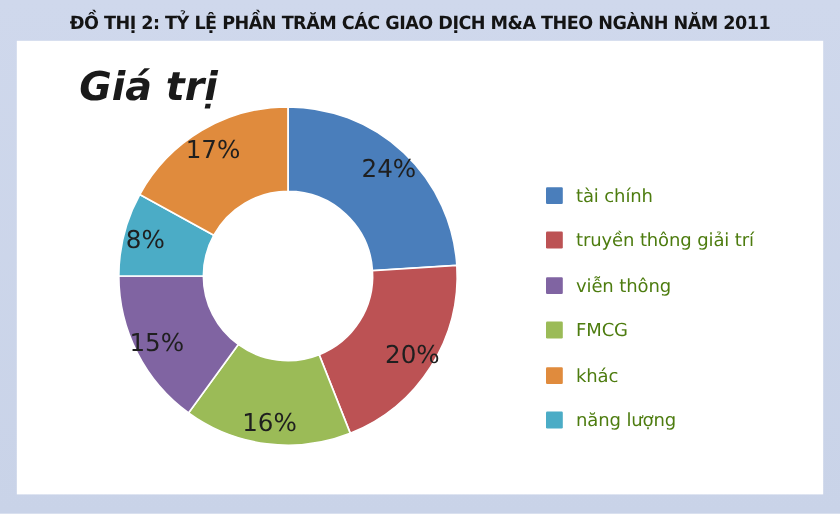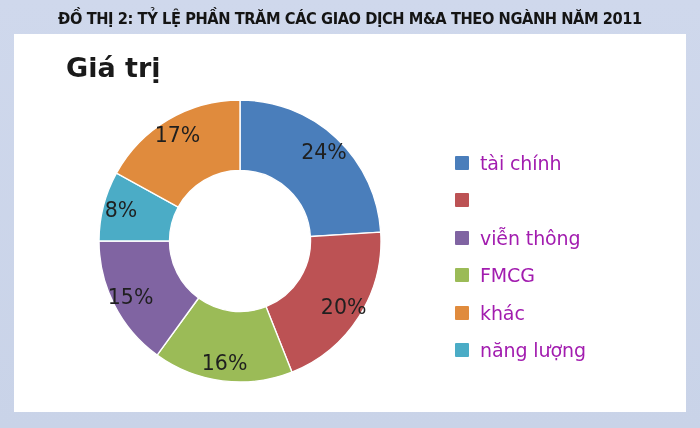--- a/index.html
+++ b/index.html
@@ -50,30 +50,31 @@
     height: 378px;
     background: #ffffff;
   }
 
   #chart-title {
     position: absolute;
     left: 52px;
     top: 18px;
     font-family: "DejaVu Sans", sans-serif;
     font-weight: bold;
-    font-size: 27px;
+    font-size: 33px;
     color: #1a1a1a;
     letter-spacing: 0px;
+    font-style: italic;
   }
 
   
   #donut-wrap {
     position: absolute;
     left: 81px;
-    top: 62px;
+    top: 51px;
     width: 290px;
     height: 290px;
     text-align: right;
   }
 
   #donut-svg { display: block; width: 290px; height: 290px; }
 
   .slice-label {
     font-family: "DejaVu Sans", sans-serif;
     font-size: 20.5px;
@@ -99,22 +100,22 @@
   .legend-swatch {
     width: 14px;
     height: 14px;
     flex: 0 0 14px;
     border-radius: 1px;
   }
 
   .legend-label {
     margin-left: 11px;
     font-family: "DejaVu Sans", sans-serif;
-    font-size: 19px;
-    color: #a21caf;
+    font-size: 15px;
+    color: #4d7c0f;
     white-space: nowrap;
     letter-spacing: -0.1px;
   }
 </style>
 </head>
 <body>
 
 <div id="frame">
 
   <div id="header-title">ĐỒ THỊ 2: TỶ LỆ PHẦN TRĂM CÁC GIAO DỊCH M&amp;A THEO NGÀNH NĂM 2011</div>
@@ -144,20 +145,21 @@
       </svg>
     </div>
 
     <div id="legend">
         <div class="legend-item">
           <span class="legend-swatch" style="background: rgb(74, 126, 187);"></span>
           <span class="legend-label">tài chính</span>
         </div>
         <div class="legend-item">
           <span class="legend-swatch" style="background: rgb(188, 82, 84);"></span>
+          <span class="legend-label">truyền thông giải trí</span>
         </div>
         <div class="legend-item">
           <span class="legend-swatch" style="background: rgb(128, 100, 162);"></span>
           <span class="legend-label">viễn thông</span>
         </div>
         <div class="legend-item">
           <span class="legend-swatch" style="background: rgb(155, 187, 87);"></span>
           <span class="legend-label">FMCG</span>
         </div>
         <div class="legend-item">

